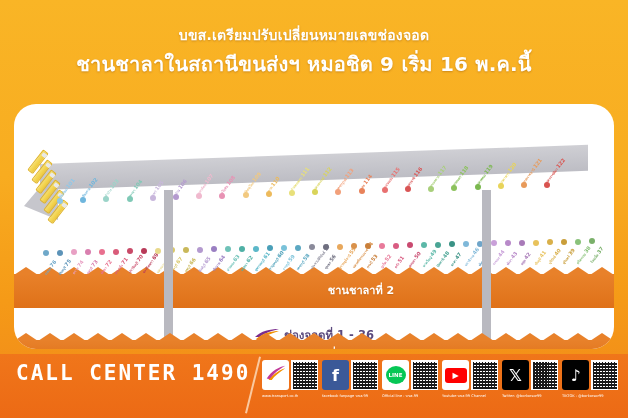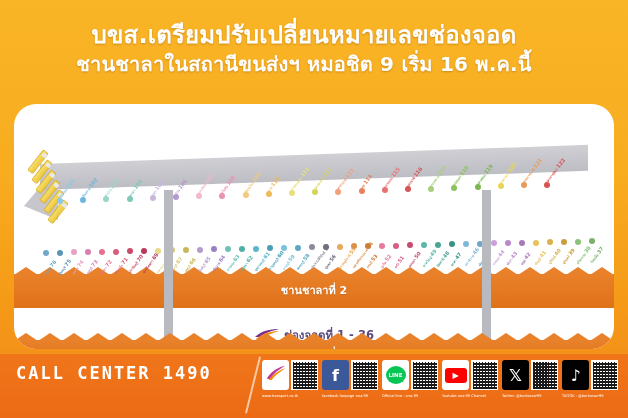--- a/index.html
+++ b/index.html
@@ -15,21 +15,21 @@
   }
 
   
   #header { position:absolute; left:0; top:0; width:628px; height:104px; }
   #title-block {
     position:absolute; left:34px; top:20px; width:540px;
     text-align:center; color:#fff;
     text-shadow:0 1px 2px rgba(120,60,0,.35);
   }
   .title-line { font-weight:bold; letter-spacing:.2px; white-space:nowrap; }
-  #title-line1 { font-size:24px; line-height:30px; }
+  #title-line1 { font-size:14px; line-height:30px; }
   #title-line2 { font-size:20px; line-height:28px; }
 
   #brand-logo {
     position:absolute; right:10px; top:8px; width:44px; height:40px;
   }
   #brand-logo .swoosh { position:absolute; inset:0; }
   #brand-logo .badge {
     position:absolute; left:6px; bottom:2px; width:32px; height:13px;
     background:#fff; border-radius:2px;
     font-size:8px; font-weight:bold; color:#6B2C8F;
@@ -83,20 +83,21 @@
   #bay-range .mini-logo {
     display:inline-block; width:26px; height:13px; vertical-align:-2px;
     margin-right:4px; position:relative;
   }
 
   
   .canopy { position:absolute; background:#E2761B; }
   #canopy-upper {
     left:0; top:170px; width:600px; height:34px;
     background:linear-gradient(180deg,#E8812A 0%,#DF7119 100%);
+    padding-left:47px;
   }
   #canopy-upper .teeth {
     position:absolute; left:0; top:-7px; width:100%; height:8px;
     background:#E8812A;
     clip-path:polygon(0 100%,0 100%,2% 0,4% 100%,6% 0,8% 100%,10% 0,12% 100%,14% 0,16% 100%,18% 0,20% 100%,22% 0,24% 100%,26% 0,28% 100%,30% 0,32% 100%,34% 0,36% 100%,38% 0,40% 100%,42% 0,44% 100%,46% 0,48% 100%,50% 0,52% 100%,54% 0,56% 100%,58% 0,60% 100%,62% 0,64% 100%,66% 0,68% 100%,70% 0,72% 100%,74% 0,76% 100%,78% 0,80% 100%,82% 0,84% 100%,86% 0,88% 100%,90% 0,92% 100%,94% 0,96% 100%,98% 0,100% 100%);
   }
   #canopy-lower {
     left:0; top:236px; width:600px; height:30px;
     background:linear-gradient(180deg,#E8812A 0%,#DC6E17 100%);
   }
@@ -122,21 +123,21 @@
   }
 
   
   #footer {
     position:absolute; left:0; bottom:0; width:628px; height:64px;
     background:linear-gradient(180deg,#F0761A 0%,#EC6A15 100%);
   }
   #footer-left { position:absolute; left:16px; top:8px; width:240px; color:#fff; }
   #footer-tagline { font-size:13.5px; font-weight:bold; line-height:20px; }
   #footer-callcenter {
-    font-size:17px; font-weight:bold; letter-spacing:2px; line-height:22px;
+    font-size:21px; font-weight:bold; letter-spacing:2px; line-height:22px;
     font-family:"DejaVu Sans Mono","Liberation Mono",monospace;
   }
   #footer-divider {
     position:absolute; left:252px; top:2px; width:2px; height:58px;
     background:#FBD9B8; transform:rotate(14deg); opacity:.85;
   }
   #social-strip {
     position:absolute; left:262px; top:6px; width:360px; height:54px;
     display:flex; gap:3px;
   }

